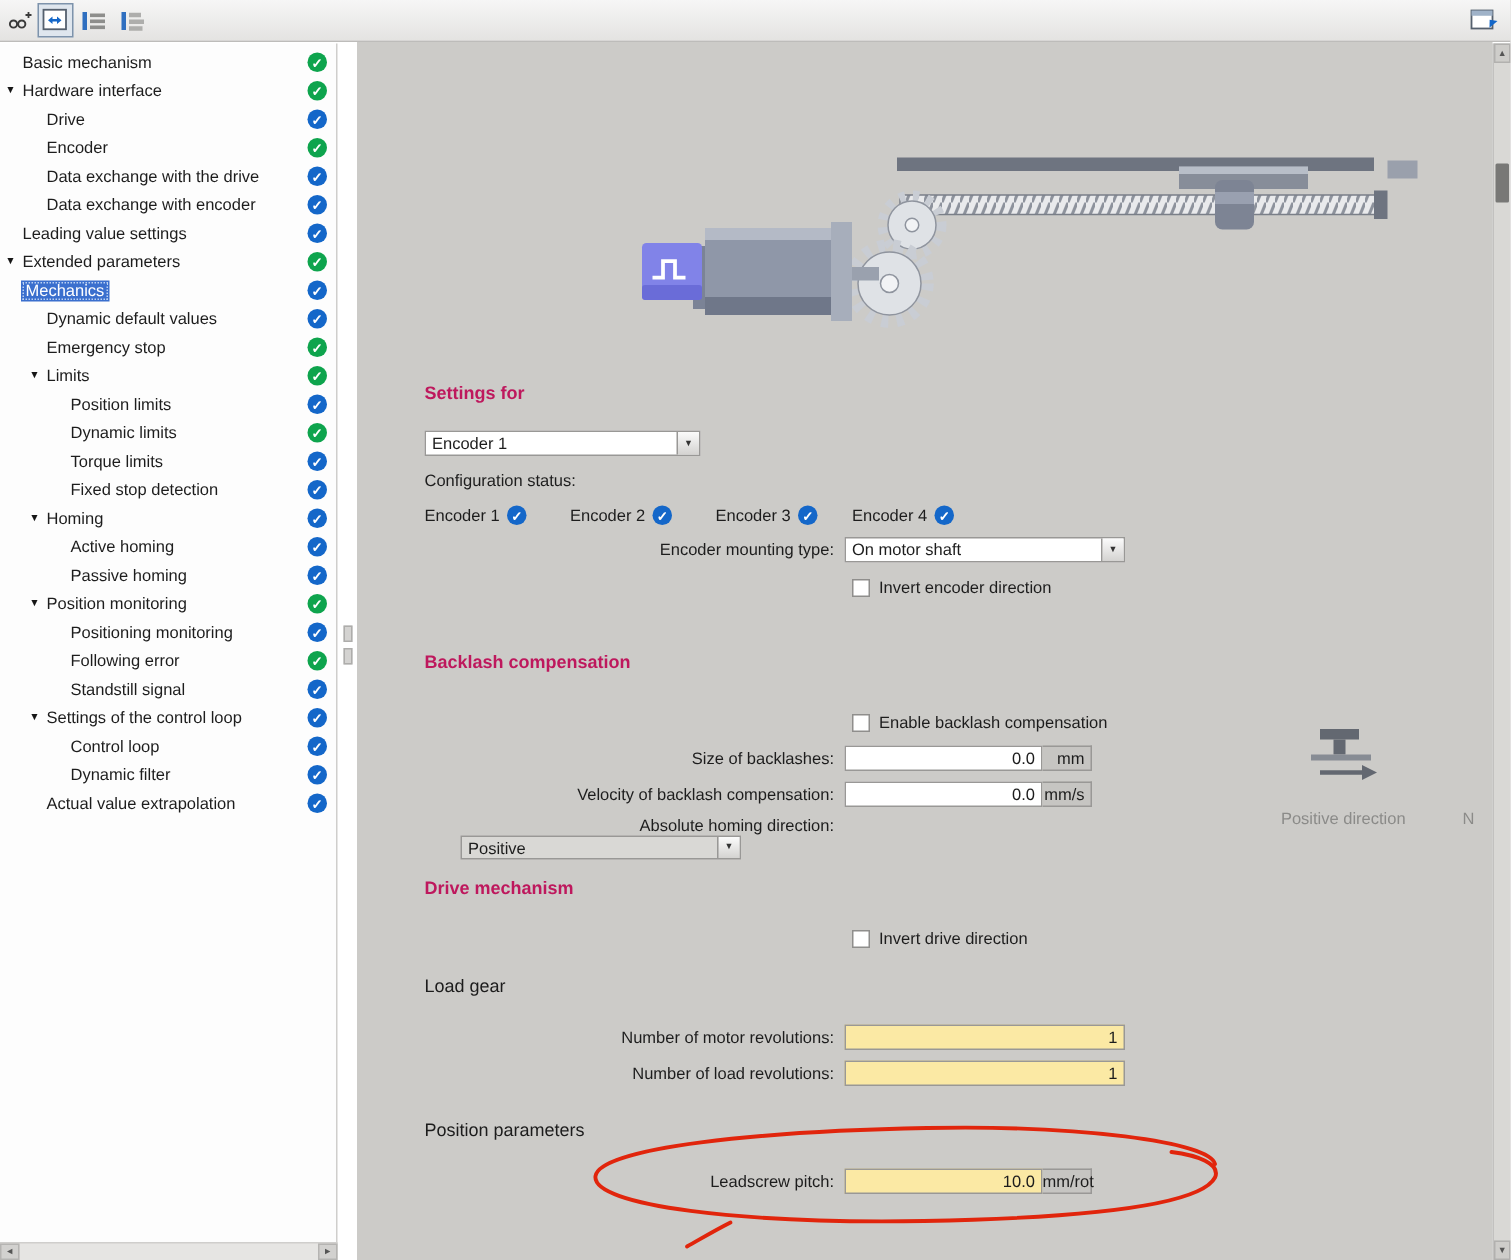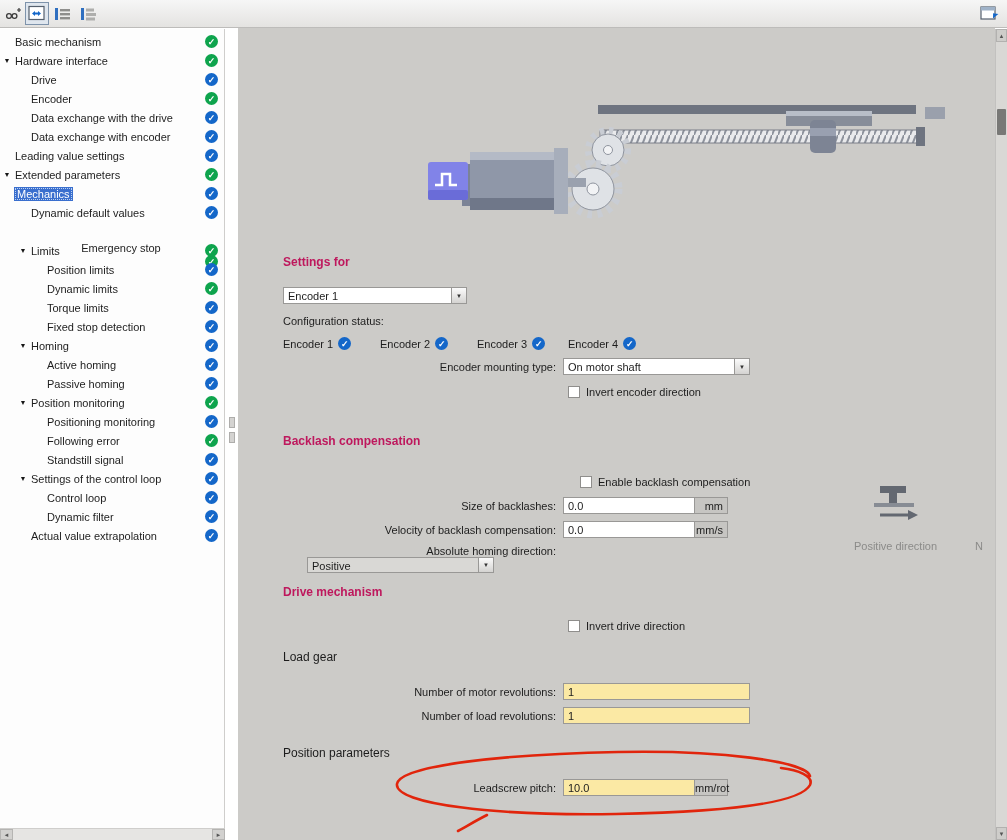--- a/index.html
+++ b/index.html
@@ -66,21 +66,21 @@
     position:absolute; top:28px; left:238px; width:757px; height:812px;
     background:#cccbc8; overflow:hidden;
   }
   .h1 { position:absolute; font-size:12px; font-weight:bold; color:#be185d; }
   .h2 { position:absolute; font-size:12px; color:#1c1c1c; }
   .plain { position:absolute; }
   .mrow { position:absolute; display:flex; align-items:center; height:17px; }
   .flabel { width:325px; text-align:right; padding-right:7px; }
   .tfield {
     width:132px; height:17px; background:#fff; border:1px solid #999896;
-    font:inherit; padding:0 4px; color:#1c1c1c;
+    font:inherit; padding:0 4px; color:#1c1c1c;text-align:right;
   }
   .tfield.yellow { background:#fbe9a4; }
   .tfield.wide { width:187px; }
   .unit {
     width:33px; height:17px; background:#c6c5c2; border:1px solid #999896; border-left:none;
     text-align:right; padding:2px 4px 0 0;
   }
   .dd { display:flex; width:187px; height:17px; border:1px solid #999896; background:#fff; }
   .dd.gray { background:#d9d8d5; }
   .dd-text { flex:1; padding:2px 0 0 4px; overflow:hidden; white-space:nowrap; }
@@ -199,21 +199,21 @@
         <div class="tree-row selected" style="padding-left: 4px;">
     <span class="tree-arrow" style="visibility: hidden;">▼</span>
     <span class="tree-label">Mechanics</span>
     <span class="tree-status st-blue">✓</span>
   </div>
         <div class="tree-row" style="padding-left: 18px;">
     <span class="tree-arrow" style="visibility: hidden;">▼</span>
     <span class="tree-label">Dynamic default values</span>
     <span class="tree-status st-blue">✓</span>
   </div>
-        <div class="tree-row" style="padding-left: 18px; flex-direction: column;">
+        <div class="tree-row" style="padding-left: 18px;">
     <span class="tree-arrow" style="visibility: hidden;">▼</span>
     <span class="tree-label">Emergency stop</span>
     <span class="tree-status st-green">✓</span>
   </div>
         <div class="tree-row" style="padding-left: 18px;">
     <span class="tree-arrow">▼</span>
     <span class="tree-label">Limits</span>
     <span class="tree-status st-green">✓</span>
   </div>
         <div class="tree-row" style="padding-left: 34px;">
@@ -386,21 +386,21 @@
       </div>
     </div>
 
     <div class="mrow" style="left:330px; top:355px;">
       <div class="checkbox"></div>
       <span>Invert encoder direction</span>
     </div>
 
     <div class="h1" style="left:45px; top:406px;">Backlash compensation</div>
 
-    <div class="mrow" style="left:342px; top:445px;">
+    <div class="mrow" style="left:330px; top:445px;">
       <div class="checkbox"></div>
       <span>Enable backlash compensation</span>
     </div>
 
     <div class="mrow" style="left:0; top:469px;">
       <div class="flabel">Size of backlashes:</div>
       <input class="tfield" value="0.0" style="">
       <div class="unit">mm</div>
     </div>
 

